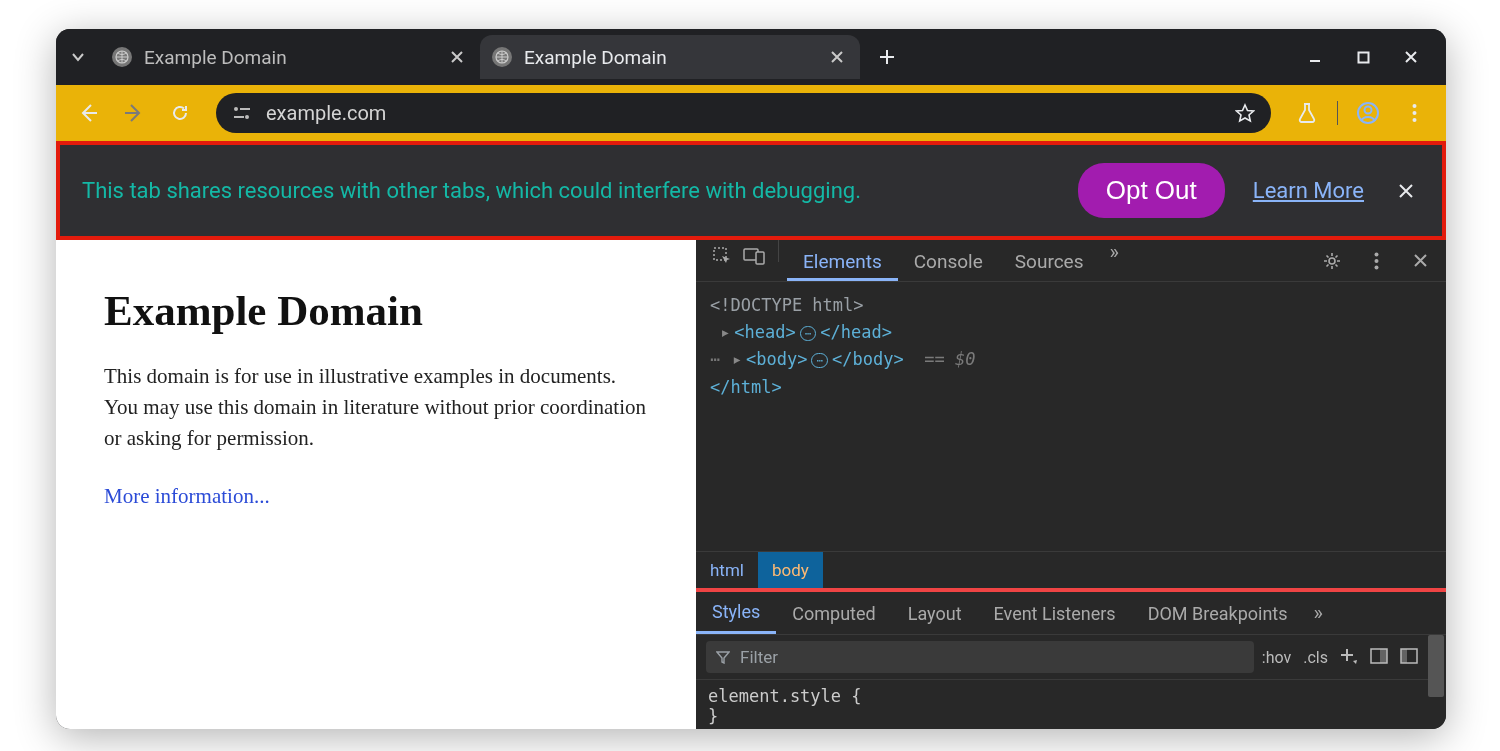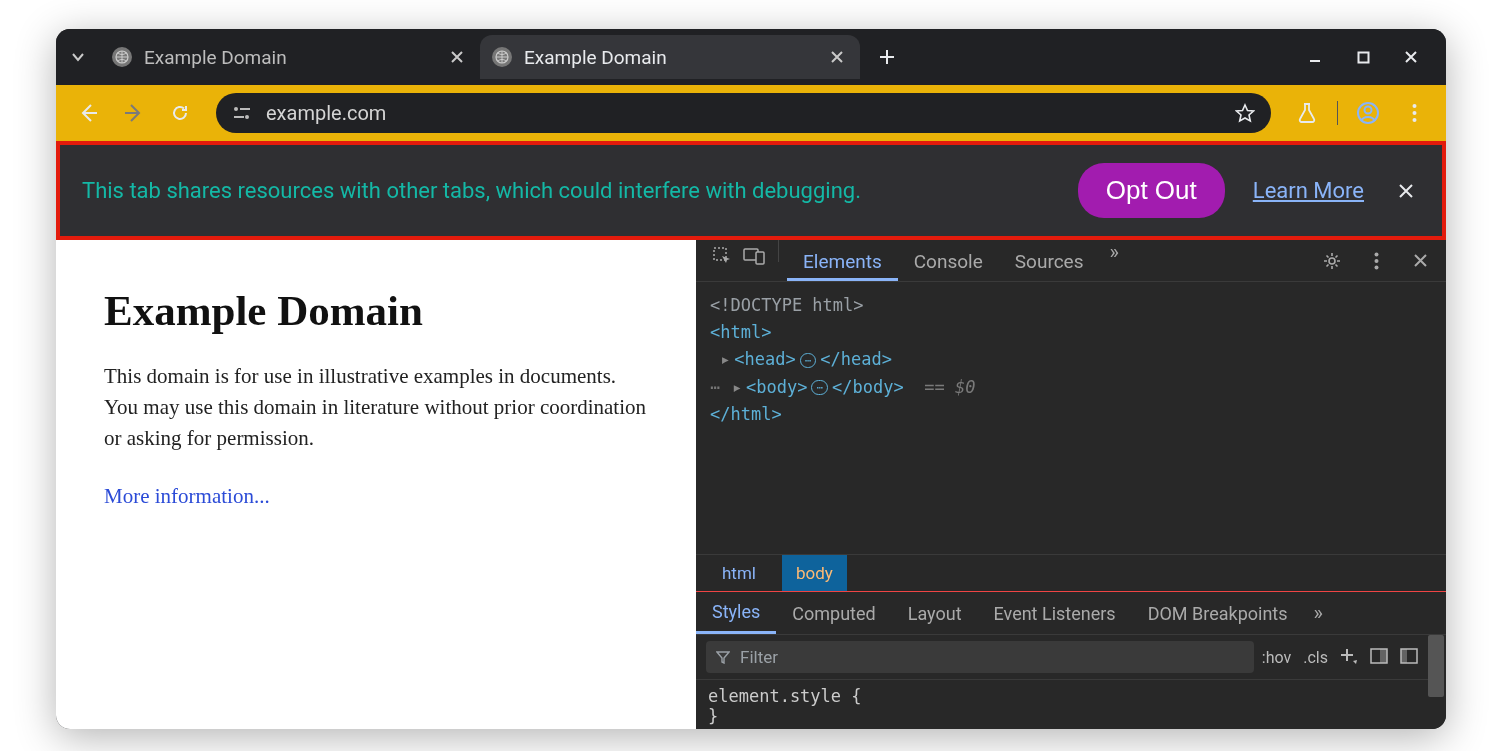--- a/index.html
+++ b/index.html
@@ -46,23 +46,23 @@
 .dt-right { margin-left: auto; display: flex; align-items: center; gap: 12px; padding-right: 10px; }
 .dt-dom { padding: 10px 14px; font-family: "Menlo","Consolas",monospace; font-size: 17px; line-height: 1.6; flex: 1; }
 .dt-dom .pun { color: #9aa0a6; }
 .dt-dom .tag { color: #5db0d7; }
 .dt-dom .arrow { color: #888; display:inline-block; width:14px; }
 .dt-dom .elps { display:inline-block; border:1px solid #5db0d7; border-radius:8px; font-size:11px; padding:0 4px; color:#5db0d7; line-height:13px; vertical-align:middle; margin:0 4px;}
 .dt-dom .sel { color: #7a7a7a; font-style: italic; }
 .dt-dom .row { white-space: pre; }
 .dt-dom .dots { color:#777; display:inline-block; width:22px; }
 .dt-crumbs { display: flex; gap: 0; border-top: 1px solid #3a3a3a; font-size: 17px; }
-.dt-crumb { padding: 8px 14px; color: #8ab4f8; cursor: pointer; margin-left: 12px; }
+.dt-crumb { padding: 8px 14px; color: #8ab4f8; cursor: pointer; }
 .dt-crumb.sel { background: #0e639c; color: #fdba74; }
-.dt-styles-tabs { display: flex; align-items: center; border-top: 1px solid #ef4444; border-bottom: 1px solid #3a3a3a; font-size:18px; }
+.dt-styles-tabs { display: flex; align-items: center; border-top: 4px solid #ef4444; border-bottom: 1px solid #3a3a3a; font-size:18px; }
 .dt-stab { padding: 9px 16px; color: #aaa; cursor: pointer; }
 .dt-stab.active { color: #8ab4f8; border-bottom: 3px solid #8ab4f8; }
 .dt-filter-row { display: flex; align-items: center; padding: 6px 10px; gap: 8px; border-bottom: 1px solid #3a3a3a; }
 .dt-filter { flex: 1; background: #3a3a3a; border-radius: 4px; display: flex; align-items: center; padding: 6px 10px; gap: 10px; color: #9aa0a6; font-size: 17px; }
 .dt-toggles { display: flex; gap: 12px; color: #bbb; font-size: 16px; }
 .dt-toggles span {cursor:pointer;}
 .dt-styles-body { padding: 6px 12px; font-family: "Menlo","Consolas",monospace; font-size: 17px; color: #ccc; }
 .dt-scroll { width: 16px; background: #555; position:absolute; right:2px; top:0; height: 62px; border-radius: 2px;}
 .dt-scroll-wrap{ position:relative; width:18px;}
 svg { display: block; }
@@ -240,21 +240,20 @@
           <div class="dt-ibtn">
               <svg width="15" height="15" viewBox="0 0 15 15">
                 <path d="M2 2l11 11M13 2L2 13" stroke="#aaa" stroke-width="2"></path>
               </svg>
             </div>
         </div>
       </div>
 
       <div class="dt-dom">
         <div class="row"><span class="pun">&lt;!DOCTYPE html&gt;</span></div>
-        <div class="row"><span class="tag">&lt;html&gt;</span></div>
         <div class="row"> <span class="arrow">▸</span><span class="tag">&lt;head&gt;</span><span class="elps">⋯</span><span class="tag">&lt;/head&gt;</span></div>
         <div class="row"><span class="dots">⋯</span><span class="arrow">▸</span><span class="tag">&lt;body&gt;</span><span class="elps">⋯</span><span class="tag">&lt;/body&gt;</span>  <span class="sel">== $0</span></div>
         <div class="row"><span class="tag">&lt;/html&gt;</span></div>
       </div>
 
       <div class="dt-crumbs">
         <div class="dt-crumb">html</div>
         <div class="dt-crumb sel">body</div>
       </div>
 

